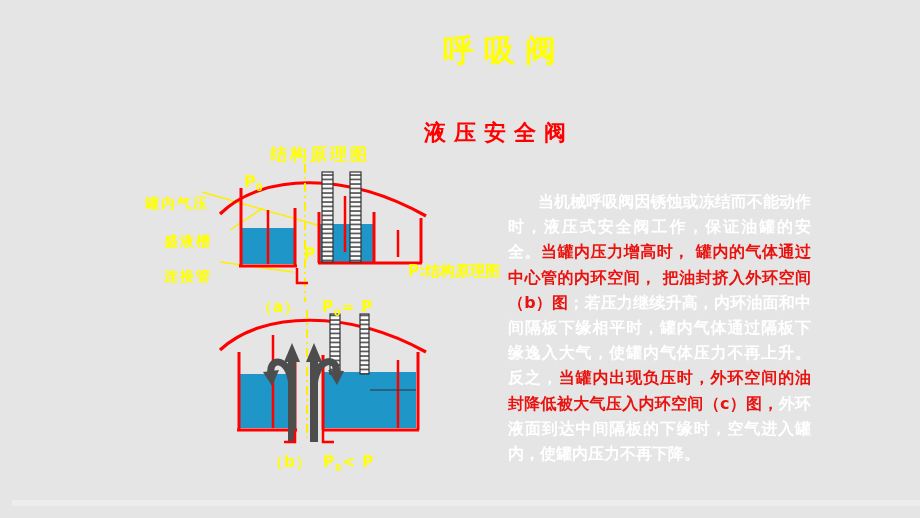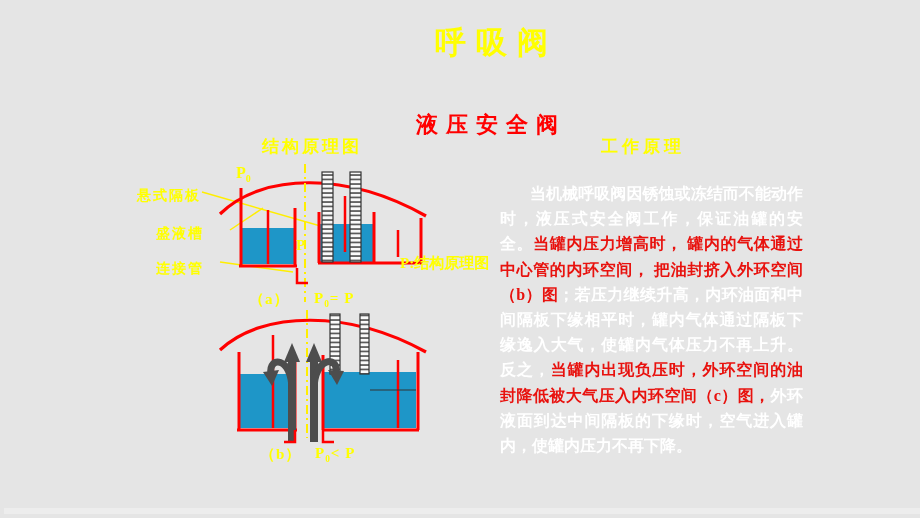--- a/index.html
+++ b/index.html
@@ -2,21 +2,21 @@
 <html style="--background: #E5E5E5; --title: #FFFF00; --accent_red: #FF0000; --emphasis_text: #E8120E; --liquid_blue: #1E96C8; --arrow_gray: #4D4D4D; --label_yellow: #FFFF00; --body_text: #FFFFFF;"><head>
 <meta charset="utf-8">
 <style>
   html,body{margin:0;padding:0;background:#cfcfcf;}
   .slide{
     position:relative;width:920px;height:518px;overflow:hidden;
     background:var(--background,#E5E5E5);
     font-family:"DejaVu Sans","Liberation Sans",sans-serif;
   }
   .slide *{box-sizing:border-box;}
-  .abs{position:absolute;margin:4px;font-family:Liberation Serif, serif;}
+  .abs{position:absolute;margin:12px;}
   .title{
     left:431px;top:18px;font-size:31px;font-weight:bold;
     color:var(--title,#FFFF00);letter-spacing:10px;white-space:nowrap;
   }
   .subtitle{
     left:412px;top:106px;font-size:22px;font-weight:bold;
     color:var(--accent_red,#FF0000);letter-spacing:8px;white-space:nowrap;
   }
   .heading{font-size:17px;font-weight:bold;color:var(--label_yellow,#FFFF00);white-space:nowrap;text-align:center;}
   .heading-left{left:258px;top:131px;letter-spacing:3px;}
@@ -44,23 +44,22 @@
 </style>
 </head>
 <body>
 
 <div class="slide">
 
   <h1 class="abs title">呼吸阀</h1>
   <h2 class="abs subtitle">液压安全阀</h2>
 
   <div class="abs heading heading-left">结构原理图</div>
-  <div class="abs heading heading-right">工作原理</div>
 
-  <div class="abs dlabel" style="left:133px;top:183px">悬式隔板</div>
+  <div class="abs dlabel" style="left:133px;top:183px">罐内气压</div>
   <div class="abs dlabel" style="left:152px;top:221px">盛液槽</div>
   <div class="abs dlabel" style="left:152px;top:256px">连接管</div>
 
   <svg class="diag" style="left:195px;top:180px" width="165" height="100" viewBox="0 0 165 100">
     <line class="callout" x1="7" y1="12" x2="150" y2="53"></line>
     <line class="callout" x1="35" y1="50" x2="68" y2="28"></line>
     <line class="callout" x1="25" y1="82" x2="98" y2="92"></line>
   </svg>
 
   <svg class="diag" style="left:218px;top:156px" width="210" height="150" viewBox="0 0 210 150">

